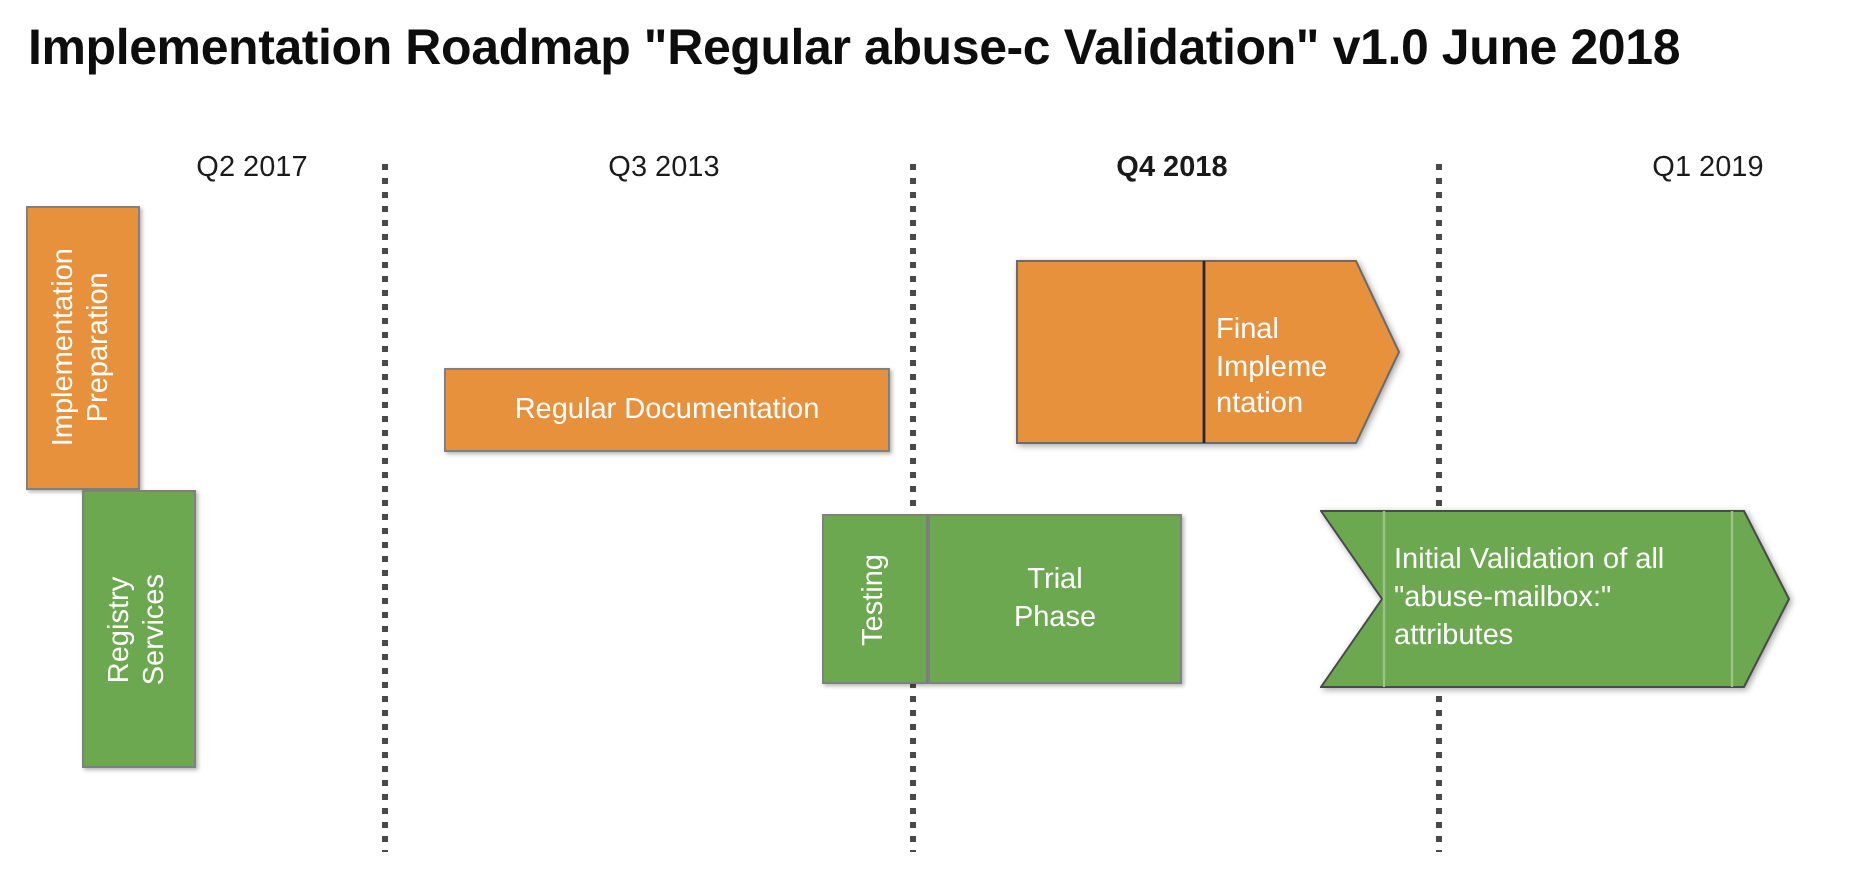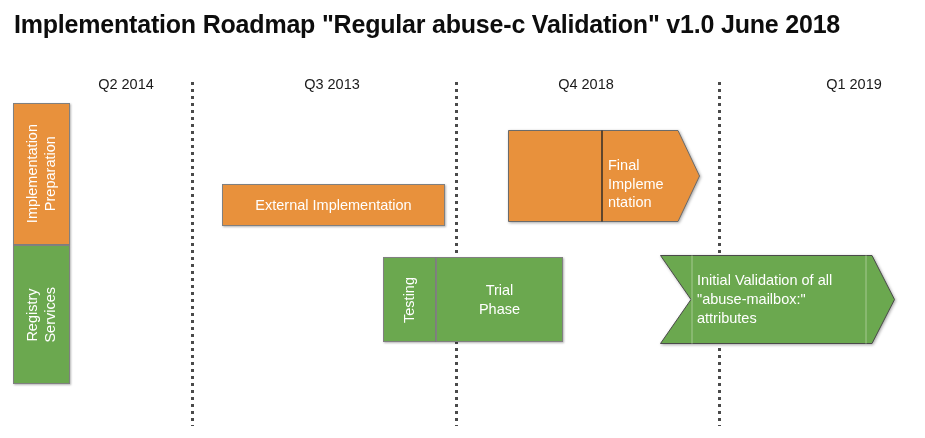--- a/index.html
+++ b/index.html
@@ -63,21 +63,21 @@
     box-shadow: 1px 1px 2px rgba(0,0,0,0.30);
     display: flex;
     align-items: center;
     justify-content: center;
     color: #ffffff;
     font-size: 14.5px;
     line-height: 1.28;
     text-align: center;
   }
   .bar.orange { background: #E8913C; }
-  .bar.green  { background: #6BA84F; }
+  .bar.green  { background: #6BA84F; margin-left: 28px; }
 
   
   .vtext {
     writing-mode: vertical-rl;
     transform: rotate(180deg);
     white-space: pre-line;
     text-align: center;
     line-height: 1.22;
   }
 
@@ -148,40 +148,40 @@
     text-align: left; white-space: pre-line;
   }
 </style>
 </head>
 <body>
 
 <div id="canvas">
 
   <div class="page-title">Implementation Roadmap "Regular abuse-c Validation" v1.0  June 2018</div>
 
-  <div class="quarter-label" style="left:56px; width:140px;">Q2 2014</div>
+  <div class="quarter-label" style="left:56px; width:140px;">Q2 2017</div>
   <div class="quarter-label" style="left:262px; width:140px;">Q3 2013</div>
-  <div class="quarter-label" style="left:516px; width:140px;">Q4 2018</div>
+  <div class="quarter-label" style="left:516px; width:140px;font-weight:bold;">Q4 2018</div>
   <div class="quarter-label" style="left:784px; width:140px;">Q1 2019</div>
 
   <div class="divider-line" style="left:191px;"></div>
   <div class="divider-line" style="left:455px;"></div>
   <div class="divider-line" style="left:718px;"></div>
 
   <div class="bar orange" id="cat-implementation-preparation">
     <span class="vtext">Implementation
 Preparation</span>
   </div>
   <div class="bar green" id="cat-registry-services">
     <span class="vtext">Registry
 Services</span>
   </div>
 
 
-  <div class="bar orange" id="bar-external-documentation">External Implementation</div>
+  <div class="bar orange" id="bar-external-documentation">Regular Documentation</div>
 
   <div id="arrow-q4">
     <svg width="192" height="92" viewBox="0 0 192 92" xmlns="http://www.w3.org/2000/svg">
       <path d="M0.5,0.5 H170 L191.5,46 L170,91.5 H0.5 Z" fill="#E8913C" stroke="#6b6b6b" stroke-width="1"></path>
       <line x1="94" y1="0.5" x2="94" y2="91.5" stroke="#262626" stroke-width="1.4"></line>
     </svg>
   </div>
   <div class="arrow-seg-text" id="arrow-q4-seg2-label">Final
 Impleme
 ntation</div>

